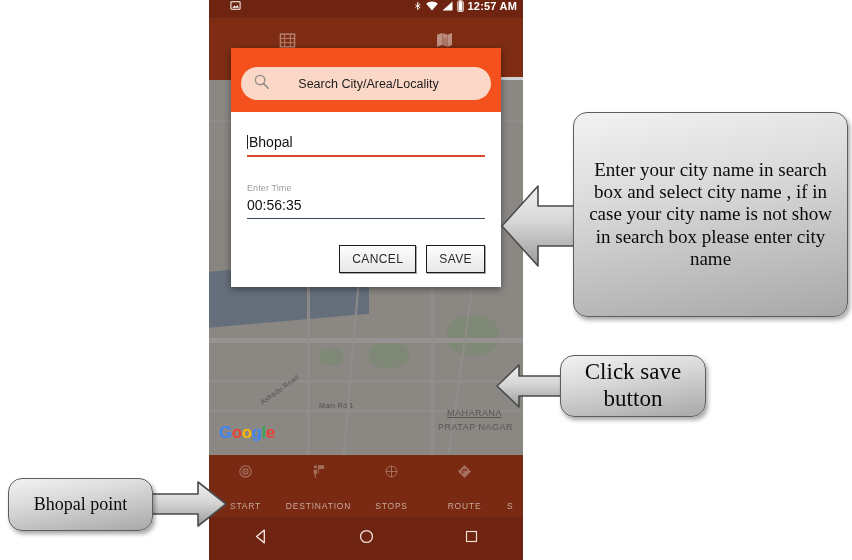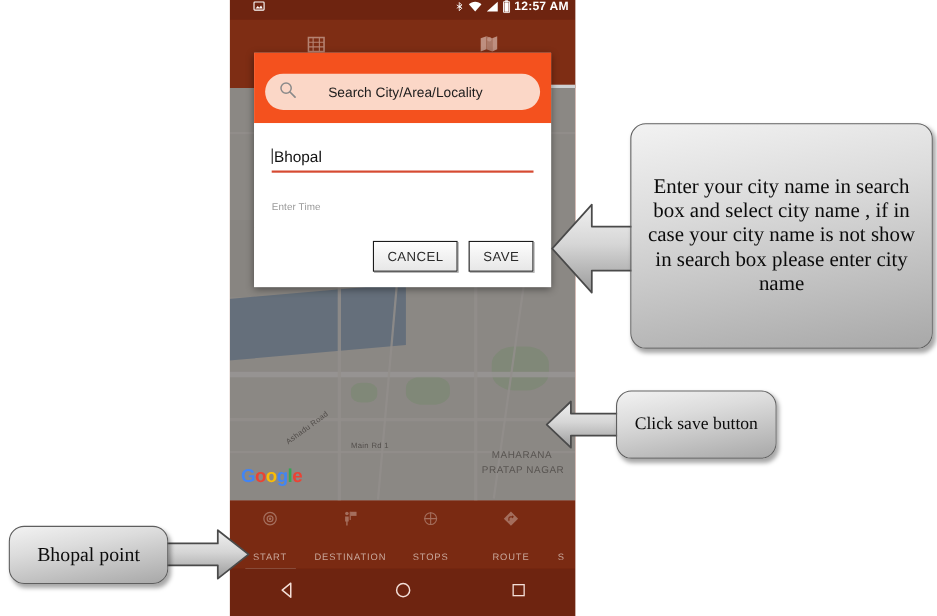--- a/index.html
+++ b/index.html
@@ -150,21 +150,21 @@
     border:1px solid #5e5e5e; border-radius:14px;
     box-shadow:2px 3px 4px rgba(0,0,0,.35);
     display:flex; align-items:center; justify-content:center;
     text-align:center;
     font-family:"Liberation Serif", serif;
     color:#0b0b0b;
     padding:6px 10px;
     line-height:1.16;
   }
   #callout-search { left:573px; top:112px; width:275px; height:205px; font-size:19px; }
-  #callout-save   { left:560px; top:355px; width:146px; height:62px; font-size:16px; }
+  #callout-save   { left:560px; top:355px; width:146px; height:62px; font-size:23px; }
   #callout-start  { left:8px;   top:478px; width:145px; height:53px; font-size:18px; }
 
   .arrow { position:absolute; z-index:88; }
 </style>
 </head>
 <body>
 
 <div id="stage">
 
   <div id="phone">
@@ -235,21 +235,21 @@
       <div class="mroad thin" style="left:222px;top:0;width:3px;height:375px;"></div>
       <div class="mroad thin" style="left:0;top:40px;width:314px;height:2px;"></div>
       <div class="mroad thin" style="left:0;top:330px;width:314px;height:2px;"></div>
       <div class="mroad thin" style="left:265px;top:0;width:2px;height:375px;transform:rotate(8deg)"></div>
       <div class="mroad thin" style="left:40px;top:0;width:2px;height:180px;transform:rotate(-12deg)"></div>
       <div class="mroad thin" style="left:150px;top:0;width:2px;height:375px;transform:rotate(5deg)"></div>
 
       <div class="mlabel" style="left:222px;top:14px;transform:rotate(72deg);transform-origin:left top;">Vidisha Rd</div>
       <div class="mlabel" style="left:110px;top:322px;">Main Rd 1</div>
       <div class="mlabel" style="left:50px;top:320px;transform:rotate(-36deg);transform-origin:left top;">Ashadu Road</div>
-      <div class="mlabel big" style="left:238px;top:328px;">MAHARANA</div>
+      <div class="mlabel big" style="left:238px;top:328px;text-decoration:underline;">MAHARANA</div>
       <div class="mlabel big" style="left:229px;top:342px;">PRATAP NAGAR</div>
 
       <div class="map-dim"></div>
 
       <div class="glogo">
         <span>G</span><span>o</span><span>o</span><span>g</span><span>l</span><span>e</span>
       </div>
     </div>
 
     <div class="dialog">
@@ -267,20 +267,21 @@
 
       <div class="dlg-body">
         <div class="field">
           <div class="field-value ul-red">
             <span class="caret"></span><span>Bhopal</span>
           </div>
         </div>
         <div class="spacer-22"></div>
         <div class="field">
           <div class="field-label">Enter Time</div>
+          <div class="field-value ul-blue">00:56:35</div>
         </div>
       </div>
 
       <div class="dlg-actions">
         <button class="mbtn">CANCEL</button>
         <button class="mbtn">SAVE</button>
       </div>
     </div>
 
     <div class="bottomnav">

